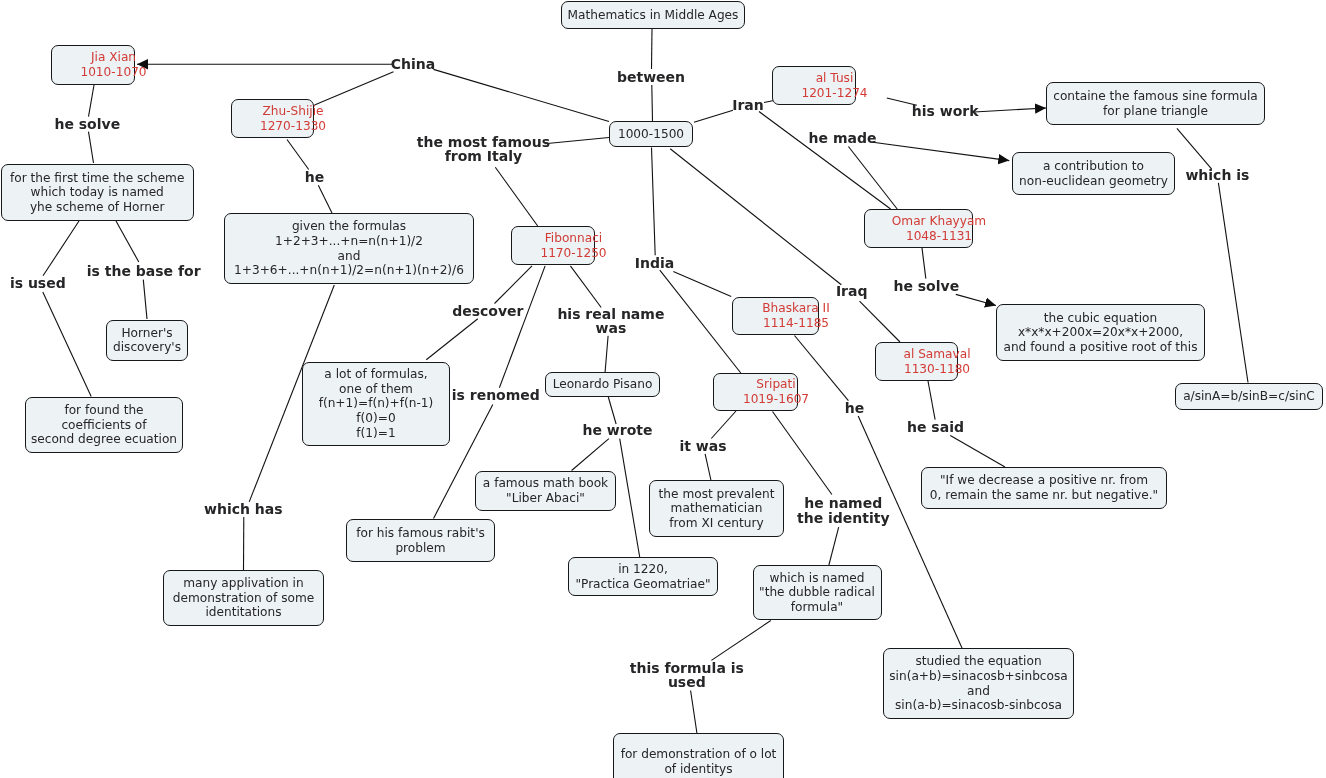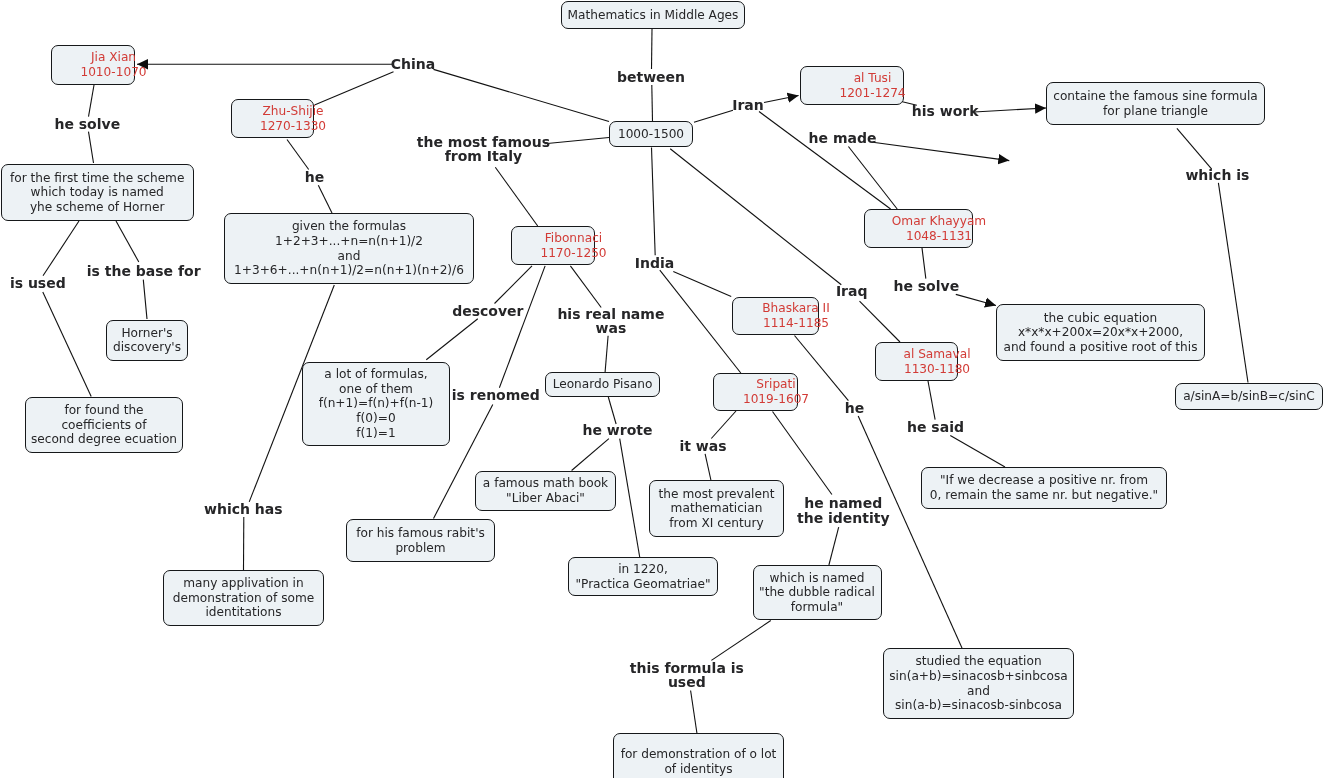--- a/index.html
+++ b/index.html
@@ -121,24 +121,26 @@
   <div class="node person" style="left:713px;top:373px;width:85px;height:38px">Sripati
 1019-1607</div>
   <div class="node" style="left:649px;top:480px;width:135px;height:57px">the most prevalent
 mathematician
 from XI century</div>
   <div class="node" style="left:752.5px;top:565px;width:129px;height:55px">which is named
 "the dubble radical
 formula"</div>
   <div class="node" style="left:613px;top:733px;width:171px;height:58px">for demonstration of o lot
 of identitys</div>
-  <div class="node person" style="left:800px;top:66px;width:104px;height:39px">al Tusi
+  <div class="node person" style="left:772px;top:66px;width:84px;height:39px">al Tusi
 1201-1274</div>
   <div class="node" style="left:1046px;top:82px;width:219px;height:43px">containe the famous sine formula
 for plane triangle</div>
+  <div class="node" style="left:1012px;top:152px;width:163px;height:43px">a contribution to
+non-euclidean geometry</div>
   <div class="node person" style="left:864px;top:209px;width:109px;height:39px">Omar Khayyam
 1048-1131</div>
   <div class="node" style="left:996px;top:304px;width:209px;height:57px">the cubic equation
 x*x*x+200x=20x*x+2000,
 and found a positive root of this</div>
   <div class="node" style="left:1175px;top:383px;width:148px;height:27px">a/sinA=b/sinB=c/sinC</div>
   <div class="node person" style="left:875px;top:342px;width:83px;height:39px">al Samaval
 1130-1180</div>
   <div class="node" style="left:921px;top:467px;width:246px;height:42px">"If we decrease a positive nr. from
 0, remain the same nr. but negative."</div>

